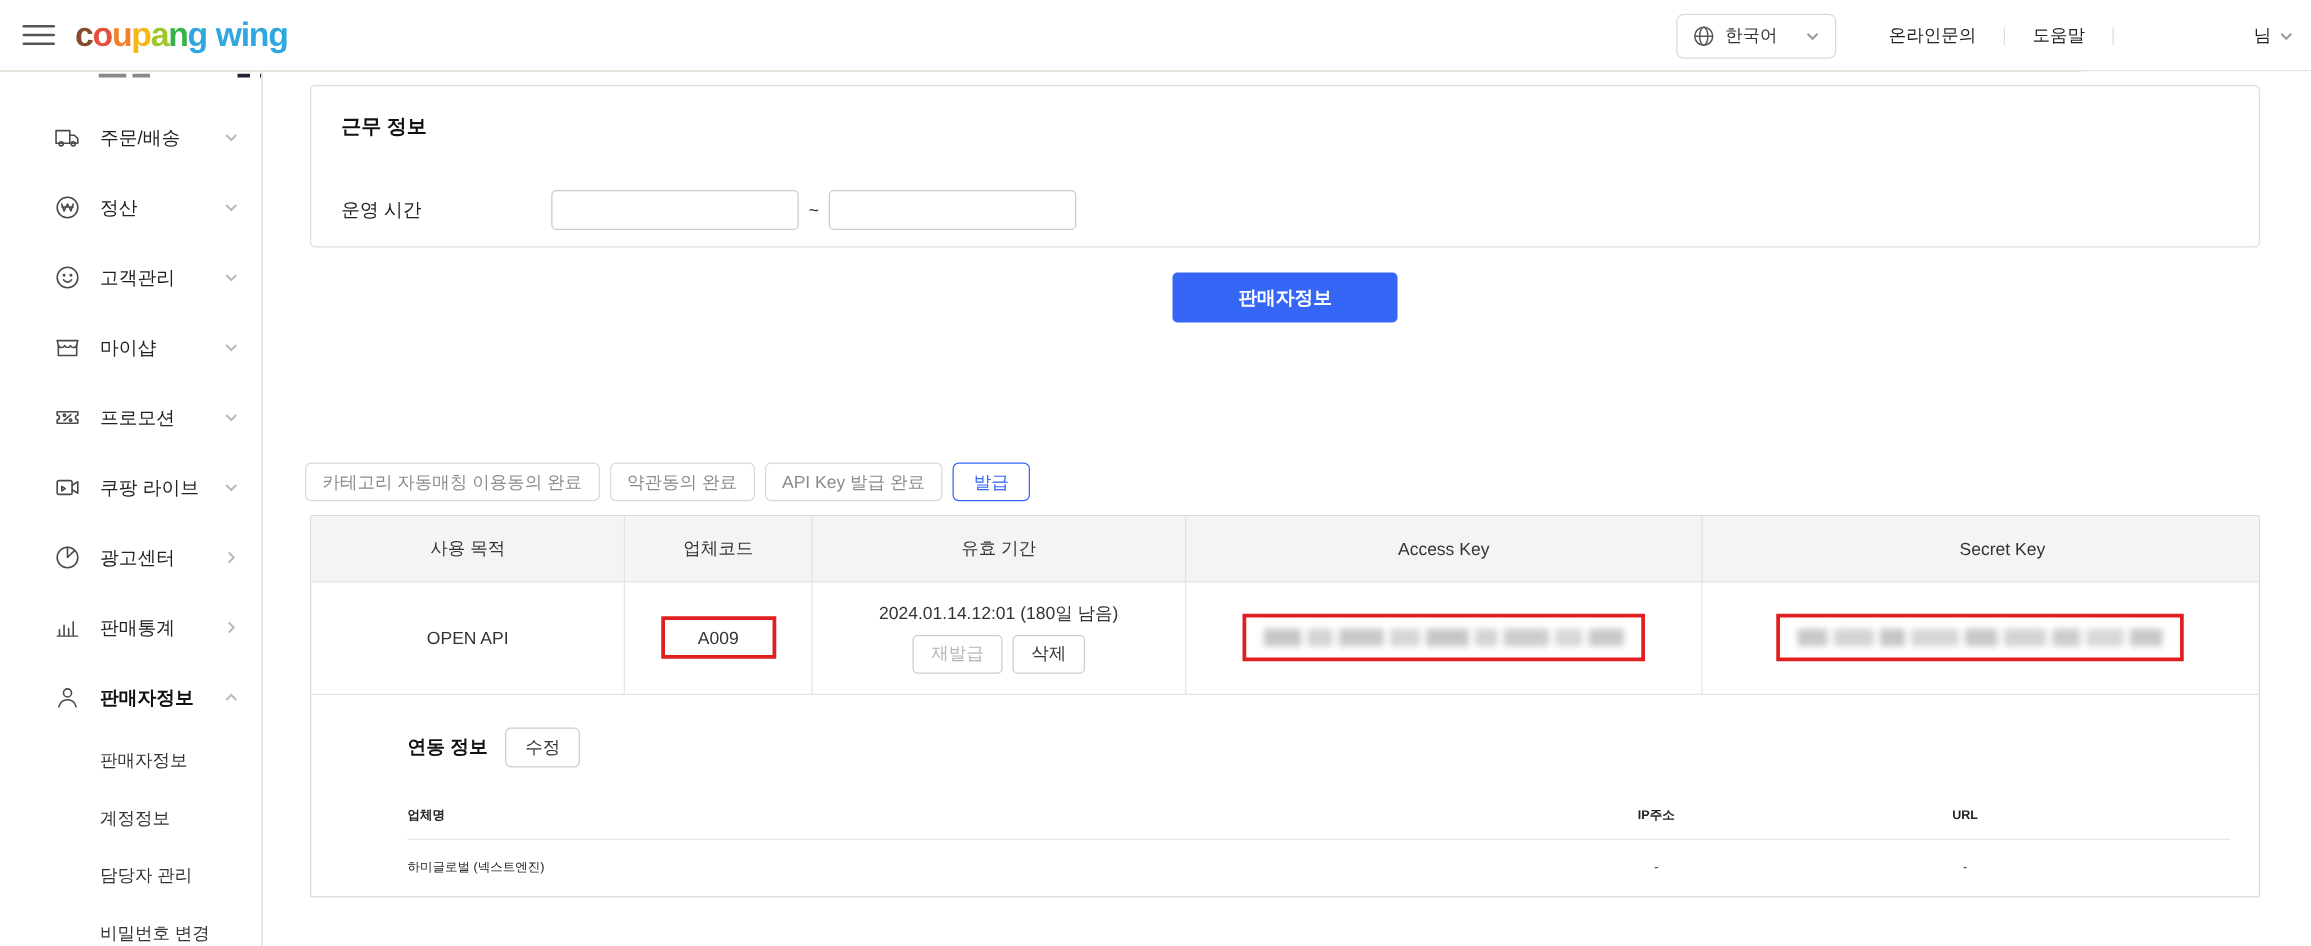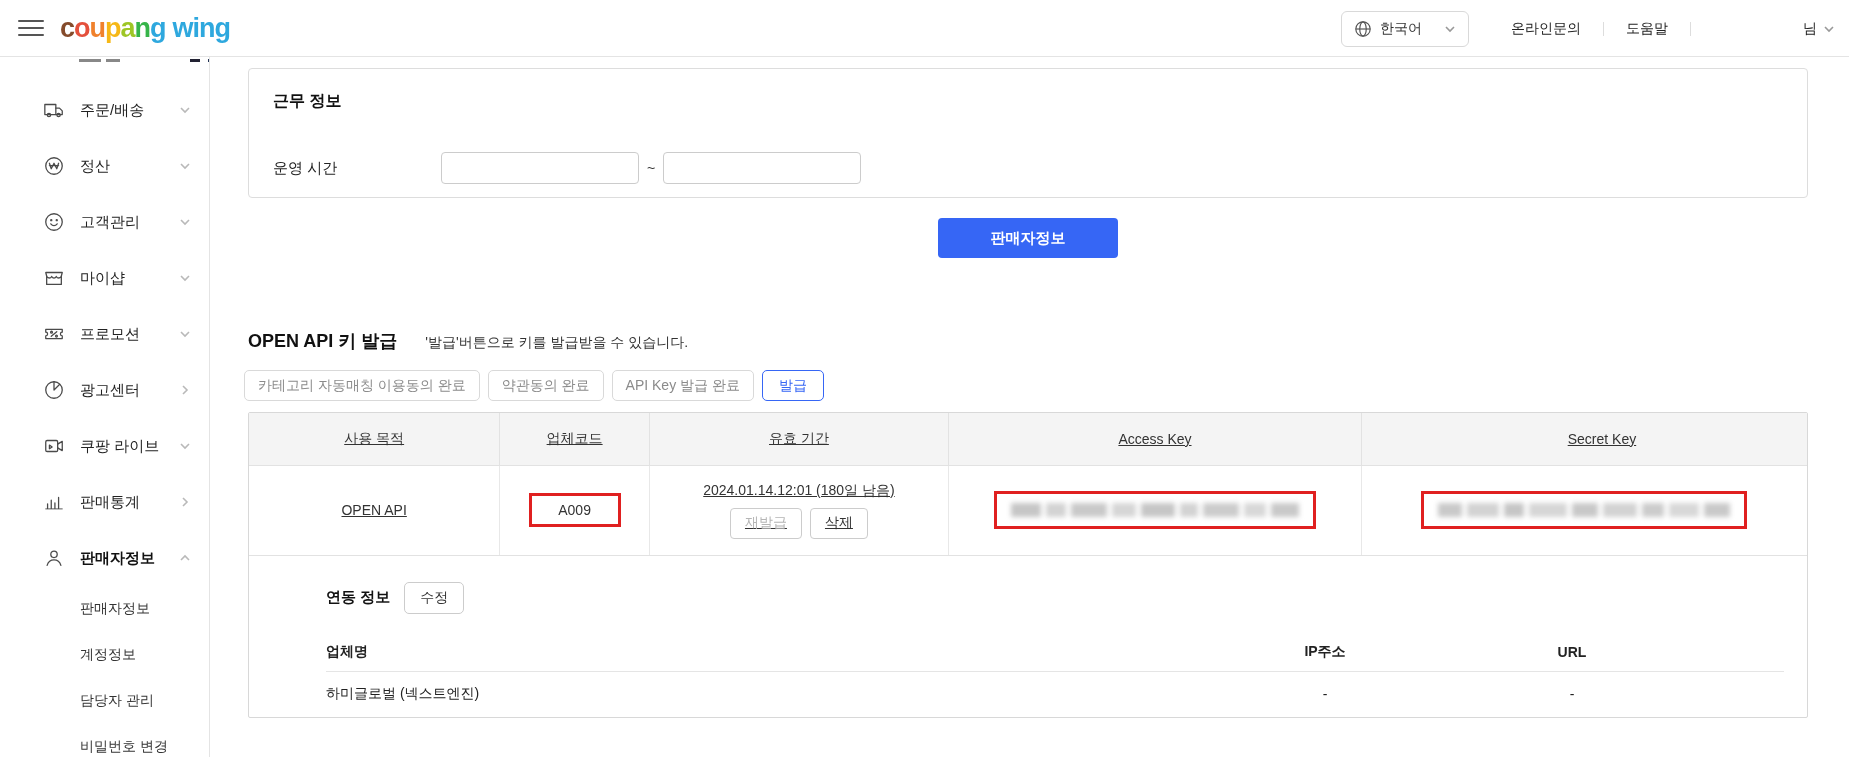--- a/index.html
+++ b/index.html
@@ -65,21 +65,21 @@
   .api-head .atitle { font-size:18px; font-weight:bold; color:#111; }
   .api-head .adesc { margin-left:28px; font-size:14px; color:#333; }
 
   .tag-row { position:absolute; left:34px; top:313px; display:flex; gap:8px; }
   .chip { height:31px; display:flex; align-items:center; padding:0 13px; border:1px solid #d9d9d9;
           border-radius:5px; font-size:14px; color:#8b8b8b; background:#fff; white-space:nowrap; }
   .chip.blue { border-color:#3666f5; color:#3666f5; cursor:pointer; padding:4px 16px; }
 
   .card2 { position:absolute; left:38px; top:355px; width:1560px; height:306px;
            border:1px solid #d8d8d8; border-radius:2px; overflow:hidden; }
-  .api-table { width:100%; border-collapse:collapse; table-layout:fixed;text-decoration:underline; }
+  .api-table { width:100%; border-collapse:collapse; table-layout:fixed; }
   .api-table col.c1{width:16.1%}.api-table col.c2{width:9.6%}.api-table col.c3{width:19.2%}
   .api-table col.c4{width:26.5%}.api-table col.c5{width:28.6%}
   .api-table th { height:52px; background:#f4f4f4; font-size:14px; font-weight:normal; color:#333;
                   border-right:1px solid #e2e2e2; border-bottom:1px solid #e2e2e2; }
   .api-table th:last-child { border-right:none;padding-left:35px; }
   .api-table td { height:90px; text-align:center; vertical-align:middle; font-size:14px; color:#333;
                   border-right:1px solid #e8e8e8; border-bottom:1px solid #e2e2e2; }
   .api-table td:last-child { border-right:none; }
   .red-box { display:inline-flex; align-items:center; justify-content:center;
              border:3px solid #e02020; }
@@ -96,21 +96,21 @@
 
   .link-block { padding:26px 23px 0 77px; }
   .link-title-row { display:flex; align-items:center; gap:14px; margin-bottom:20px; }
   .link-title { font-size:15px; font-weight:bold; color:#111; }
   .edit-btn { height:32px; padding:0 15px; background:#fff; border:1px solid #ccc; border-radius:5px;
               font-size:14px; color:#333; cursor:pointer; }
   .link-table { position:relative; }
   .lrow { position:relative; height:38px; display:flex; align-items:center; }
   .lrow.lhead { font-weight:bold; border-bottom:1px solid #e5e5e5; }
   .lrow.ldata { height:46px; border-bottom:1px solid #e5e5e5; }
-  .lrow span { font-size:14px; color:#222; }
+  .lrow span { font-size:10px; color:#222; }
   .lrow .cell-ip  { position:absolute; left:900px;  width:198px; text-align:center; }
   .lrow .cell-url { position:absolute; left:1147px; width:198px; text-align:center; }
 </style>
 </head>
 <body>
 
 <div class="stage">
 
   <div class="header">
     <div class="hamburger">
@@ -223,40 +223,40 @@
         </span>
         <span class="slabel">프로모션</span>
         <svg class="chev" viewBox="0 0 12 12">
             <path d="M2 4l4 4 4-4"></path>
           </svg>
       </div>
 
       <div class="side-item">
         <span class="sicon">
           <svg viewBox="0 0 24 24">
-              <circle cx="12" cy="12" r="9"></circle>
-              <path d="M12 3v9l6-6"></path>
-            </svg>
-        </span>
-        <span class="slabel">광고센터</span>
-        <svg class="chev right" viewBox="0 0 12 12">
-            <path d="M2 4l4 4 4-4"></path>
-          </svg>
-      </div>
-
-      <div class="side-item">
-        <span class="sicon">
-          <svg viewBox="0 0 24 24">
               <rect x="3" y="6" width="13" height="12" rx="1.5"></rect>
               <path d="M16 10l5-3v10l-5-3"></path>
               <path d="M7 11l3 2-3 2z"></path>
             </svg>
         </span>
         <span class="slabel">쿠팡 라이브</span>
         <svg class="chev" viewBox="0 0 12 12">
+            <path d="M2 4l4 4 4-4"></path>
+          </svg>
+      </div>
+
+      <div class="side-item">
+        <span class="sicon">
+          <svg viewBox="0 0 24 24">
+              <circle cx="12" cy="12" r="9"></circle>
+              <path d="M12 3v9l6-6"></path>
+            </svg>
+        </span>
+        <span class="slabel">광고센터</span>
+        <svg class="chev right" viewBox="0 0 12 12">
             <path d="M2 4l4 4 4-4"></path>
           </svg>
       </div>
 
       <div class="side-item">
         <span class="sicon">
           <svg viewBox="0 0 24 24">
               <path d="M5 19v-5M9 19v-9M13 19v-6M17 19V7"></path>
               <path d="M3 19.5h18" stroke-width="1"></path>
             </svg>
@@ -297,24 +297,20 @@
       <div class="hours-row">
         <span class="hlabel">운영 시간</span>
         <input type="text" value="" style="">
         <span class="tilde">~</span>
         <input type="text" value="" style="">
       </div>
     </div>
 
     <button class="save-btn">판매자정보</button>
 
-    <div class="api-head">
-      <span class="atitle">OPEN API 키 발급</span>
-      <span class="adesc">'발급'버튼으로 키를 발급받을 수 있습니다.</span>
-    </div>
 
     <div class="tag-row">
       <span class="chip">카테고리 자동매칭 이용동의 완료</span>
       <span class="chip">약관동의 완료</span>
       <span class="chip">API Key 발급 완료</span>
       <span class="chip blue">발급</span>
     </div>
 
     <div class="card2">
       <table class="api-table">

